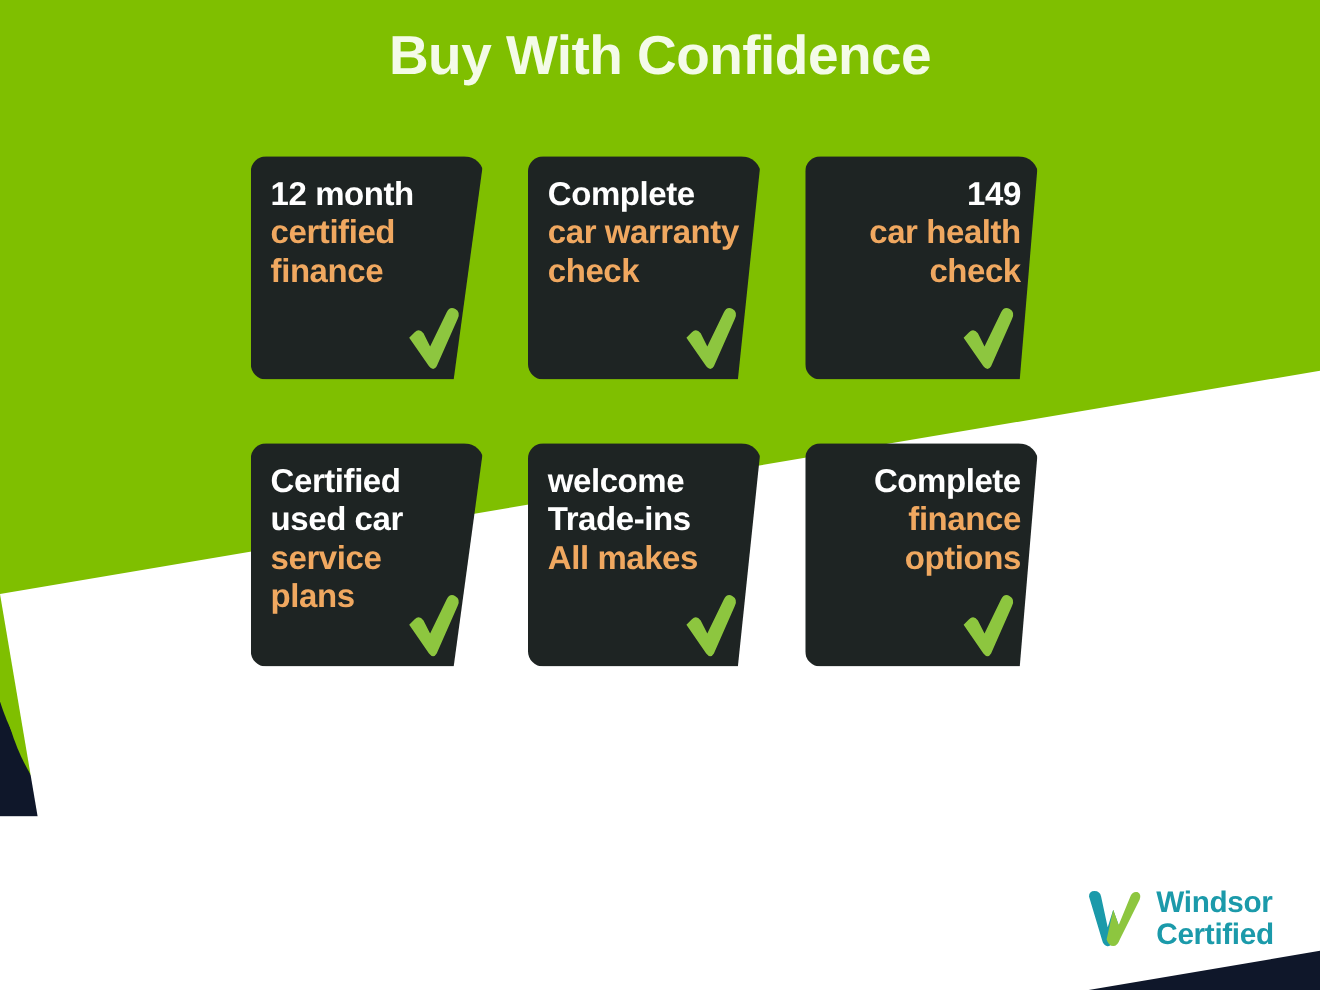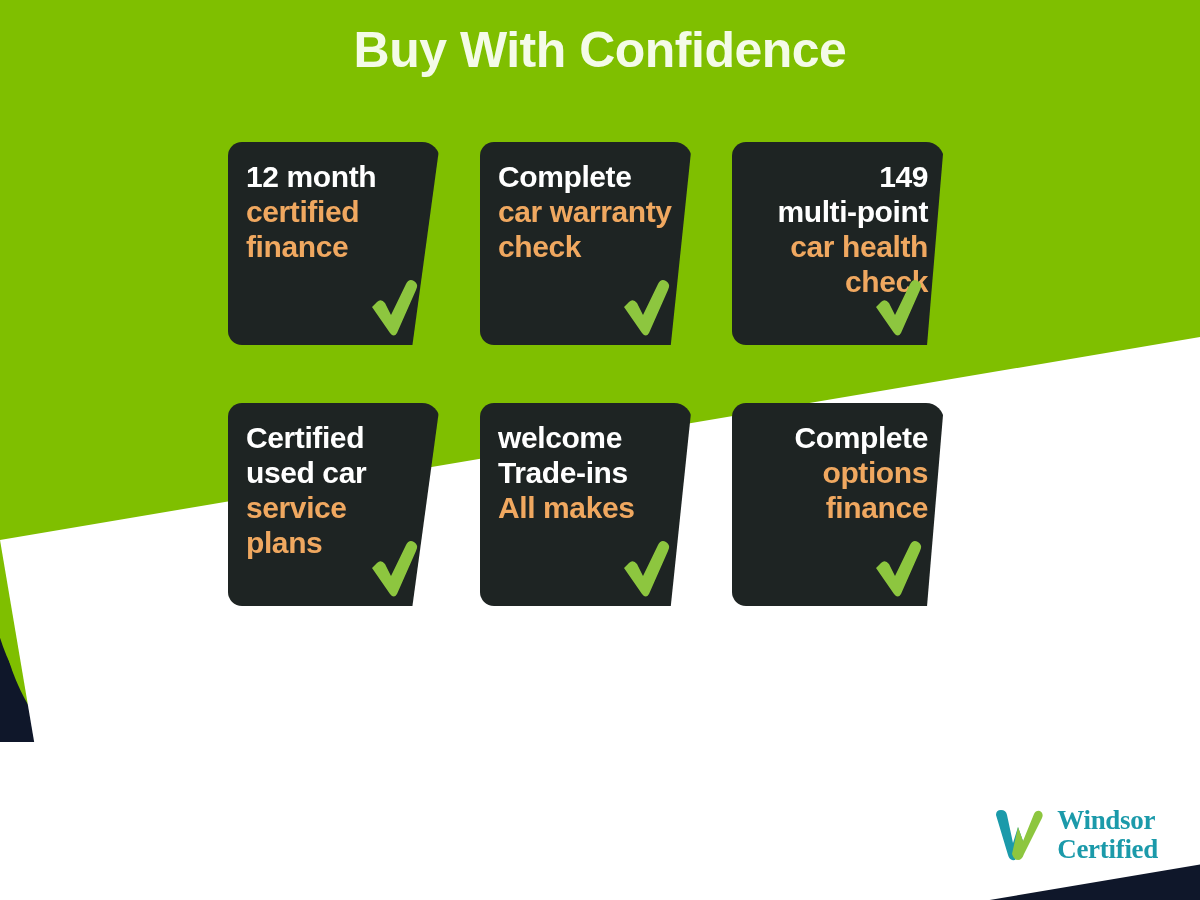--- a/index.html
+++ b/index.html
@@ -110,21 +110,21 @@
   }
   #logo-mark { width:54px; height:52px; flex:0 0 auto; }
   #logo-mark svg { width:100%; height:100%; display:block; }
   #logo-text {
     color:#1B9AAA;
     font-size:27px;
     font-weight:bold;
     line-height:1.08;
     letter-spacing:-0.3px;
   }
-  #logo-text span { display:block;font-family:Liberation Serif, serif; }
+  #logo-text span { display:block; }
 </style>
 </head>
 <body>
 
 <div id="stage">
 
   <div id="green-top-fill"></div>
   <div id="green-left-round"></div>
   <div id="green-bl-corner"></div>
   <div id="white-wedge"></div>
@@ -162,21 +162,20 @@
                 <path d="M6 30 L11 25 Q15 21 19 26 L25 38 L40 7 Q43 1 48 4 Q53 7 50 13 L31 56 Q28 61 24 56 Z" fill="#8DC63F"></path>
               </svg>
           </div>
         </div>
       </div>
 
       <div class="card-slot">
         <div class="card slant-soft">
           <div class="card-lines">
             <span class="ln-white">149</span>
-            <span class="ln-white">multi-point</span>
             <span class="ln-orange">car health</span>
             <span class="ln-orange">check</span>
           </div>
           <div class="tick">
             <svg viewBox="0 0 54 62">
                 <path d="M6 30 L11 25 Q15 21 19 26 L25 38 L40 7 Q43 1 48 4 Q53 7 50 13 L31 56 Q28 61 24 56 Z" fill="#8DC63F"></path>
               </svg>
           </div>
         </div>
       </div>
@@ -213,22 +212,22 @@
                 <path d="M6 30 L11 25 Q15 21 19 26 L25 38 L40 7 Q43 1 48 4 Q53 7 50 13 L31 56 Q28 61 24 56 Z" fill="#8DC63F"></path>
               </svg>
           </div>
         </div>
       </div>
 
       <div class="card-slot">
         <div class="card slant-soft">
           <div class="card-lines">
             <span class="ln-white">Complete</span>
+            <span class="ln-orange">finance</span>
             <span class="ln-orange">options</span>
-            <span class="ln-orange">finance</span>
           </div>
           <div class="tick">
             <svg viewBox="0 0 54 62">
                 <path d="M6 30 L11 25 Q15 21 19 26 L25 38 L40 7 Q43 1 48 4 Q53 7 50 13 L31 56 Q28 61 24 56 Z" fill="#8DC63F"></path>
               </svg>
           </div>
         </div>
       </div>
 
     </div>

